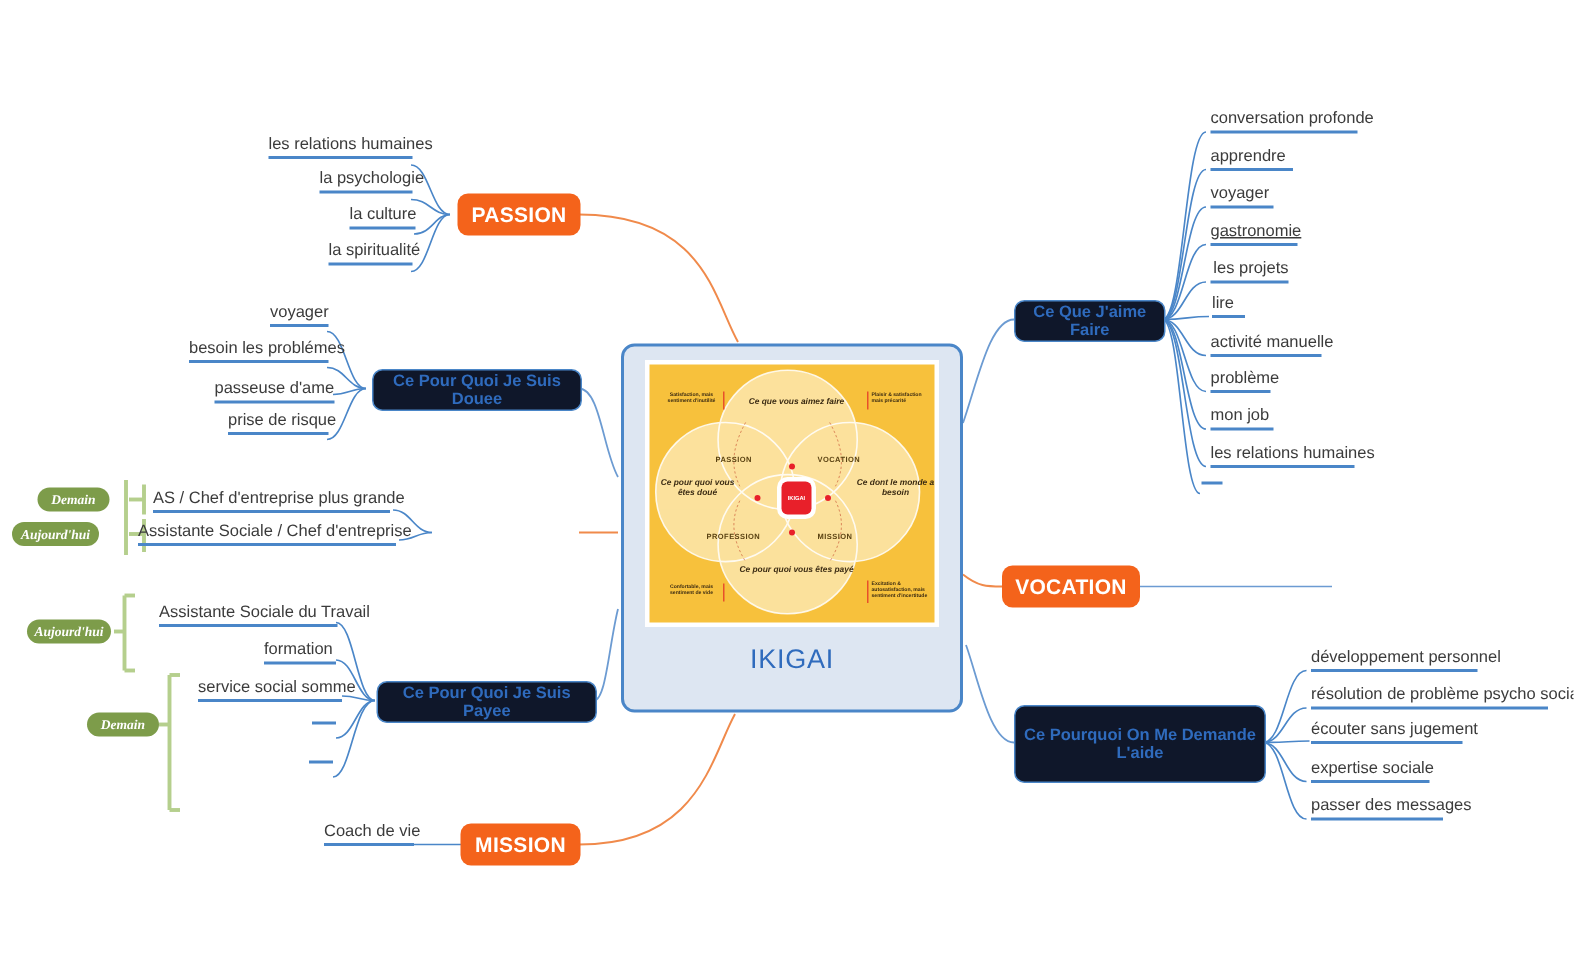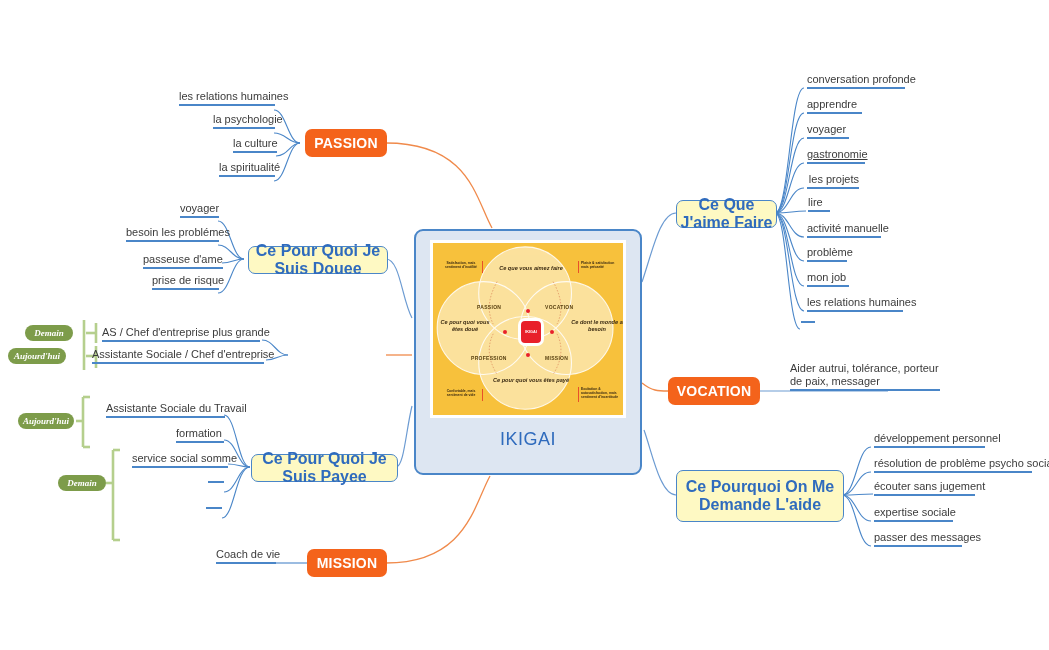--- a/index.html
+++ b/index.html
@@ -14,21 +14,21 @@
   .leaf .ul{position:absolute;left:0;bottom:0;height:2px;background:#4a86c8;}
   .leaf.wrap{white-space:normal;}
 
   
   .orange{position:absolute;background:#f4631b;border-radius:7px;color:#ffffff;
           font-weight:bold;display:flex;align-items:center;justify-content:center;
           font-size:14px;letter-spacing:.2px;}
 
   
   .bluebox{position:absolute;border:1.3px solid #4a86c8;border-radius:7px;
-           background:#fef9c3;color:#2f6bbd;font-weight:bold;font-size:16px;
+           background:#0f172a;color:#2f6bbd;font-weight:bold;font-size:11px;
            display:flex;align-items:center;justify-content:center;text-align:center;}
 
   
   .greenbadge{position:absolute;background:#7d9c4a;border-radius:9px;color:#ffffff;
               font-family:"Liberation Serif","DejaVu Serif",serif;font-style:italic;
               font-weight:bold;font-size:9px;display:flex;align-items:center;
               justify-content:center;}
 
   
   #center-panel{position:absolute;left:414px;top:229px;width:228px;height:246px;
@@ -336,24 +336,20 @@
     <span class="ul" style="width:96px;"></span>
   </div>
   <div class="leaf" style="left:801px;top:320px;width:14px;">
     <span></span>
     <span class="ul" style="width:14px;"></span>
   </div>
 
   <div class="orange" style="left:668px;top:377px;width:92px;height:28px;">
     <span>VOCATION</span>
   </div>
-  <div class="leaf wrap" style="left:790px;top:362px;width:150px;">
-    <span>Aider autrui, tolérance, porteur de paix, messager</span>
-    <span class="ul" style="width:150px;"></span>
-  </div>
 
   <div class="bluebox" style="left:676px;top:470px;width:166px;height:50px;">
     <span>Ce Pourquoi On Me Demande L'aide</span>
   </div>
   <div class="leaf" style="left:874px;top:432px;width:111px;">
     <span>développement personnel</span>
     <span class="ul" style="width:111px;"></span>
   </div>
   <div class="leaf" style="left:874px;top:457px;width:158px;">
     <span>résolution de problème psycho sociaux</span>

